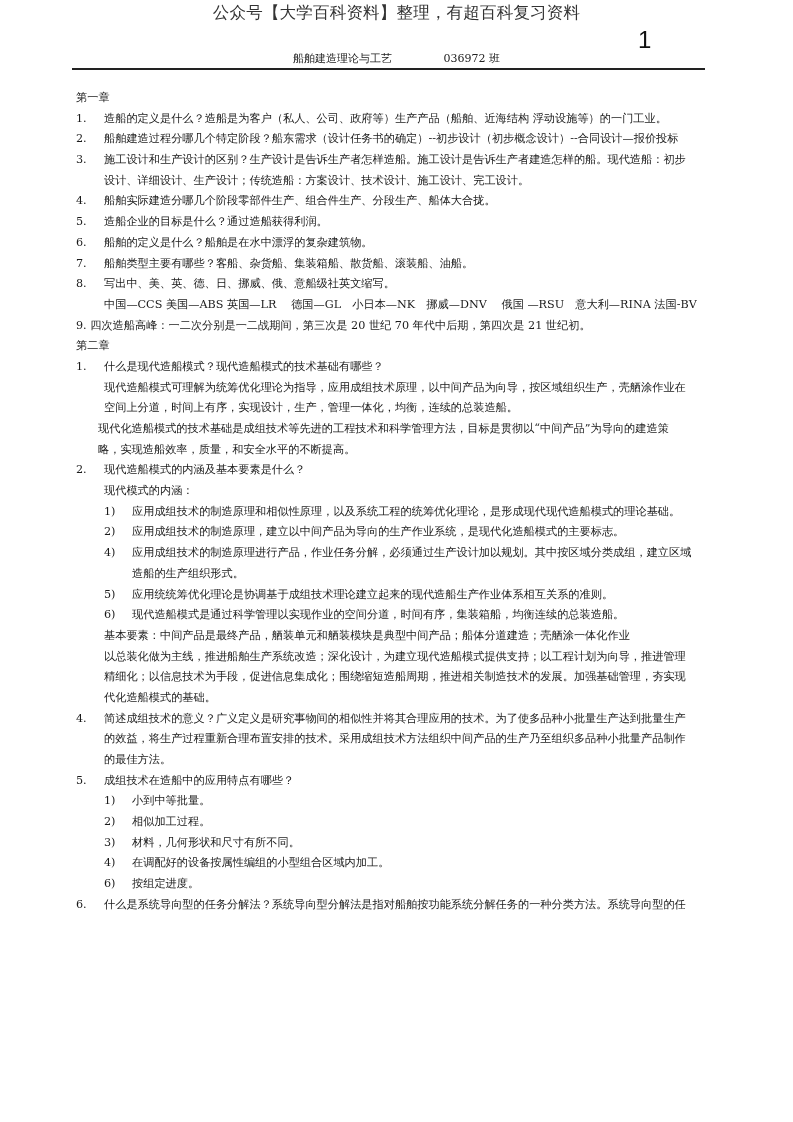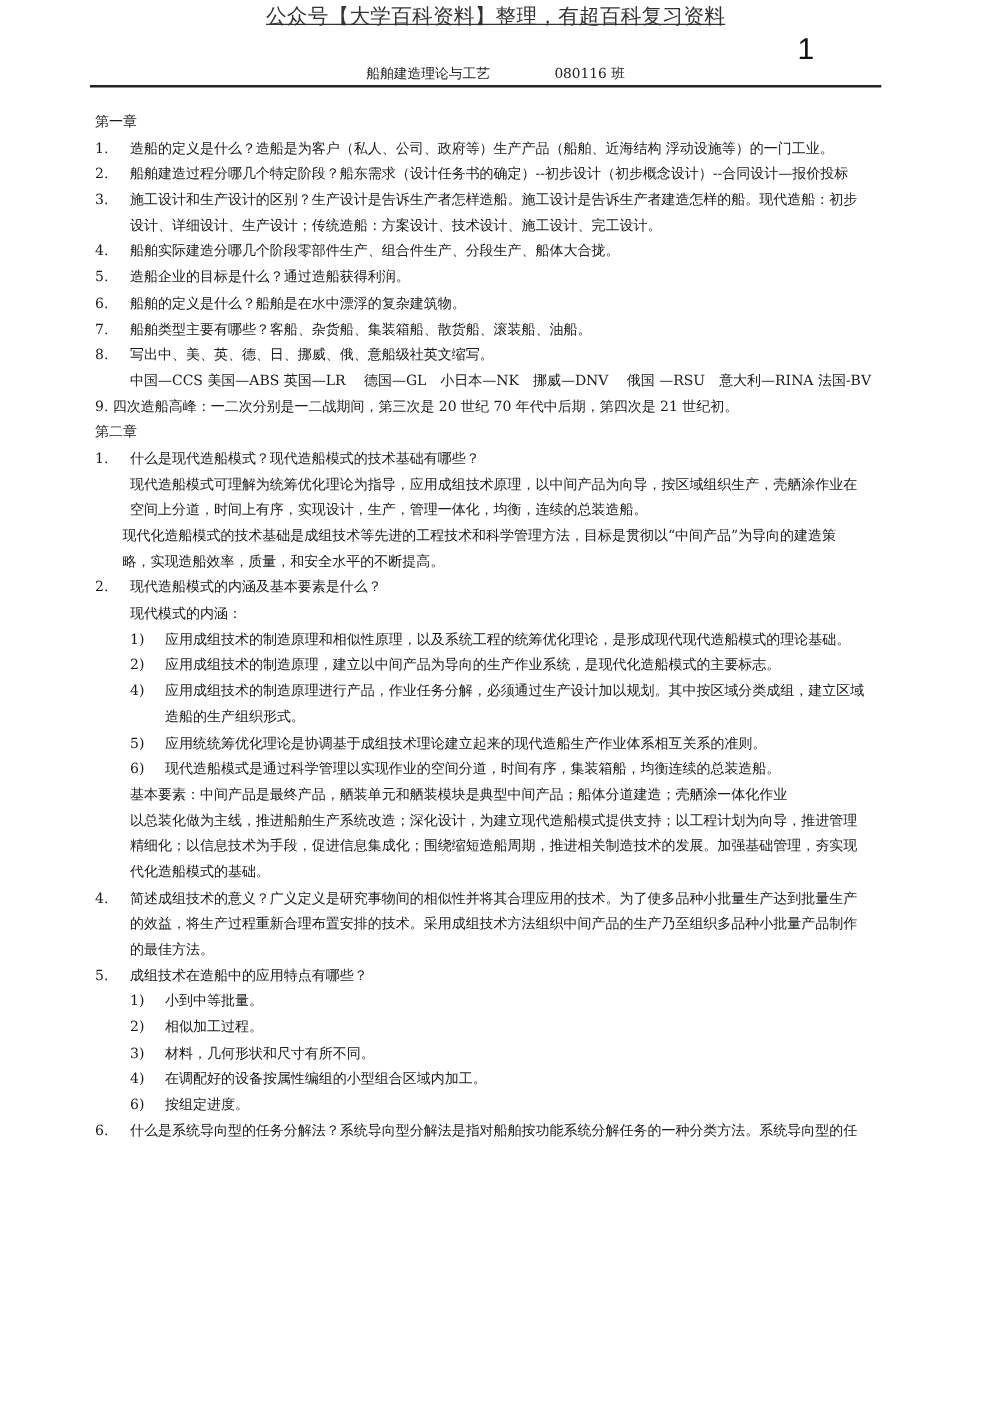--- a/index.html
+++ b/index.html
@@ -1,19 +1,19 @@
 <!DOCTYPE html>
 <html><head>
 <meta charset="utf-8">
 <style>
   html, body { margin: 0; padding: 0; background: #ffffff; }
   body { width: 793px; height: 1122px; position: relative; overflow: hidden;
          font-family: "DejaVu Serif", "Liberation Serif", serif; color: #1a1a1a; }
   .watermark { position: absolute; top: 2px; left: 0; width: 793px; text-align: center;
-               font-size: 16.5px; color: #333; letter-spacing: 0.2px; text-decoration: underline; }
+               font-size: 16.5px; color: #333; letter-spacing: 0.2px; }
   .page-num { position: absolute; top: 26px; left: 638px; font-size: 24px;
               font-family: "Liberation Sans", sans-serif; color: #111; }
   .running-header { position: absolute; top: 51px; left: 0; width: 793px; text-align: center;
                     font-size: 11px; color: #222; }
   .running-header .course { display: inline-block; margin-right: 48px; }
   .rule { position: absolute; top: 68px; left: 72px; width: 633px; height: 1.5px; background: #222; }
   .content { position: absolute; top: 88px; left: 76px; width: 660px; font-size: 11.2px; line-height: 20.7px; }
   .line { white-space: nowrap; height: 20.7px; }
   .num { display: inline-block; width: 28px; }
   .sub { display: inline-block; width: 28px; }
@@ -21,21 +21,21 @@
   .i3 { padding-left: 56px; }
   .i0b { padding-left: 22px; }
 </style>
 </head>
 <body>
 
 <div class="watermark">公众号【大学百科资料】整理，有超百科复习资料</div>
 <div class="page-num">1</div>
 <div class="running-header">
   <span class="course">船舶建造理论与工艺</span>
-  <span>080116 班</span>
+  <span>036972 班</span>
 </div>
 <div class="rule"></div>
 
 <div class="content">
 
   <div class="line">第一章</div>
 
   <div class="line"><span class="num">1.</span><span>造船的定义是什么？造船是为客户（私人、公司、政府等）生产产品（船舶、近海结构 浮动设施等）的一门工业。</span></div>
 
   <div class="line"><span class="num">2.</span><span>船舶建造过程分哪几个特定阶段？船东需求（设计任务书的确定）--初步设计（初步概念设计）--合同设计—报价投标</span></div>

